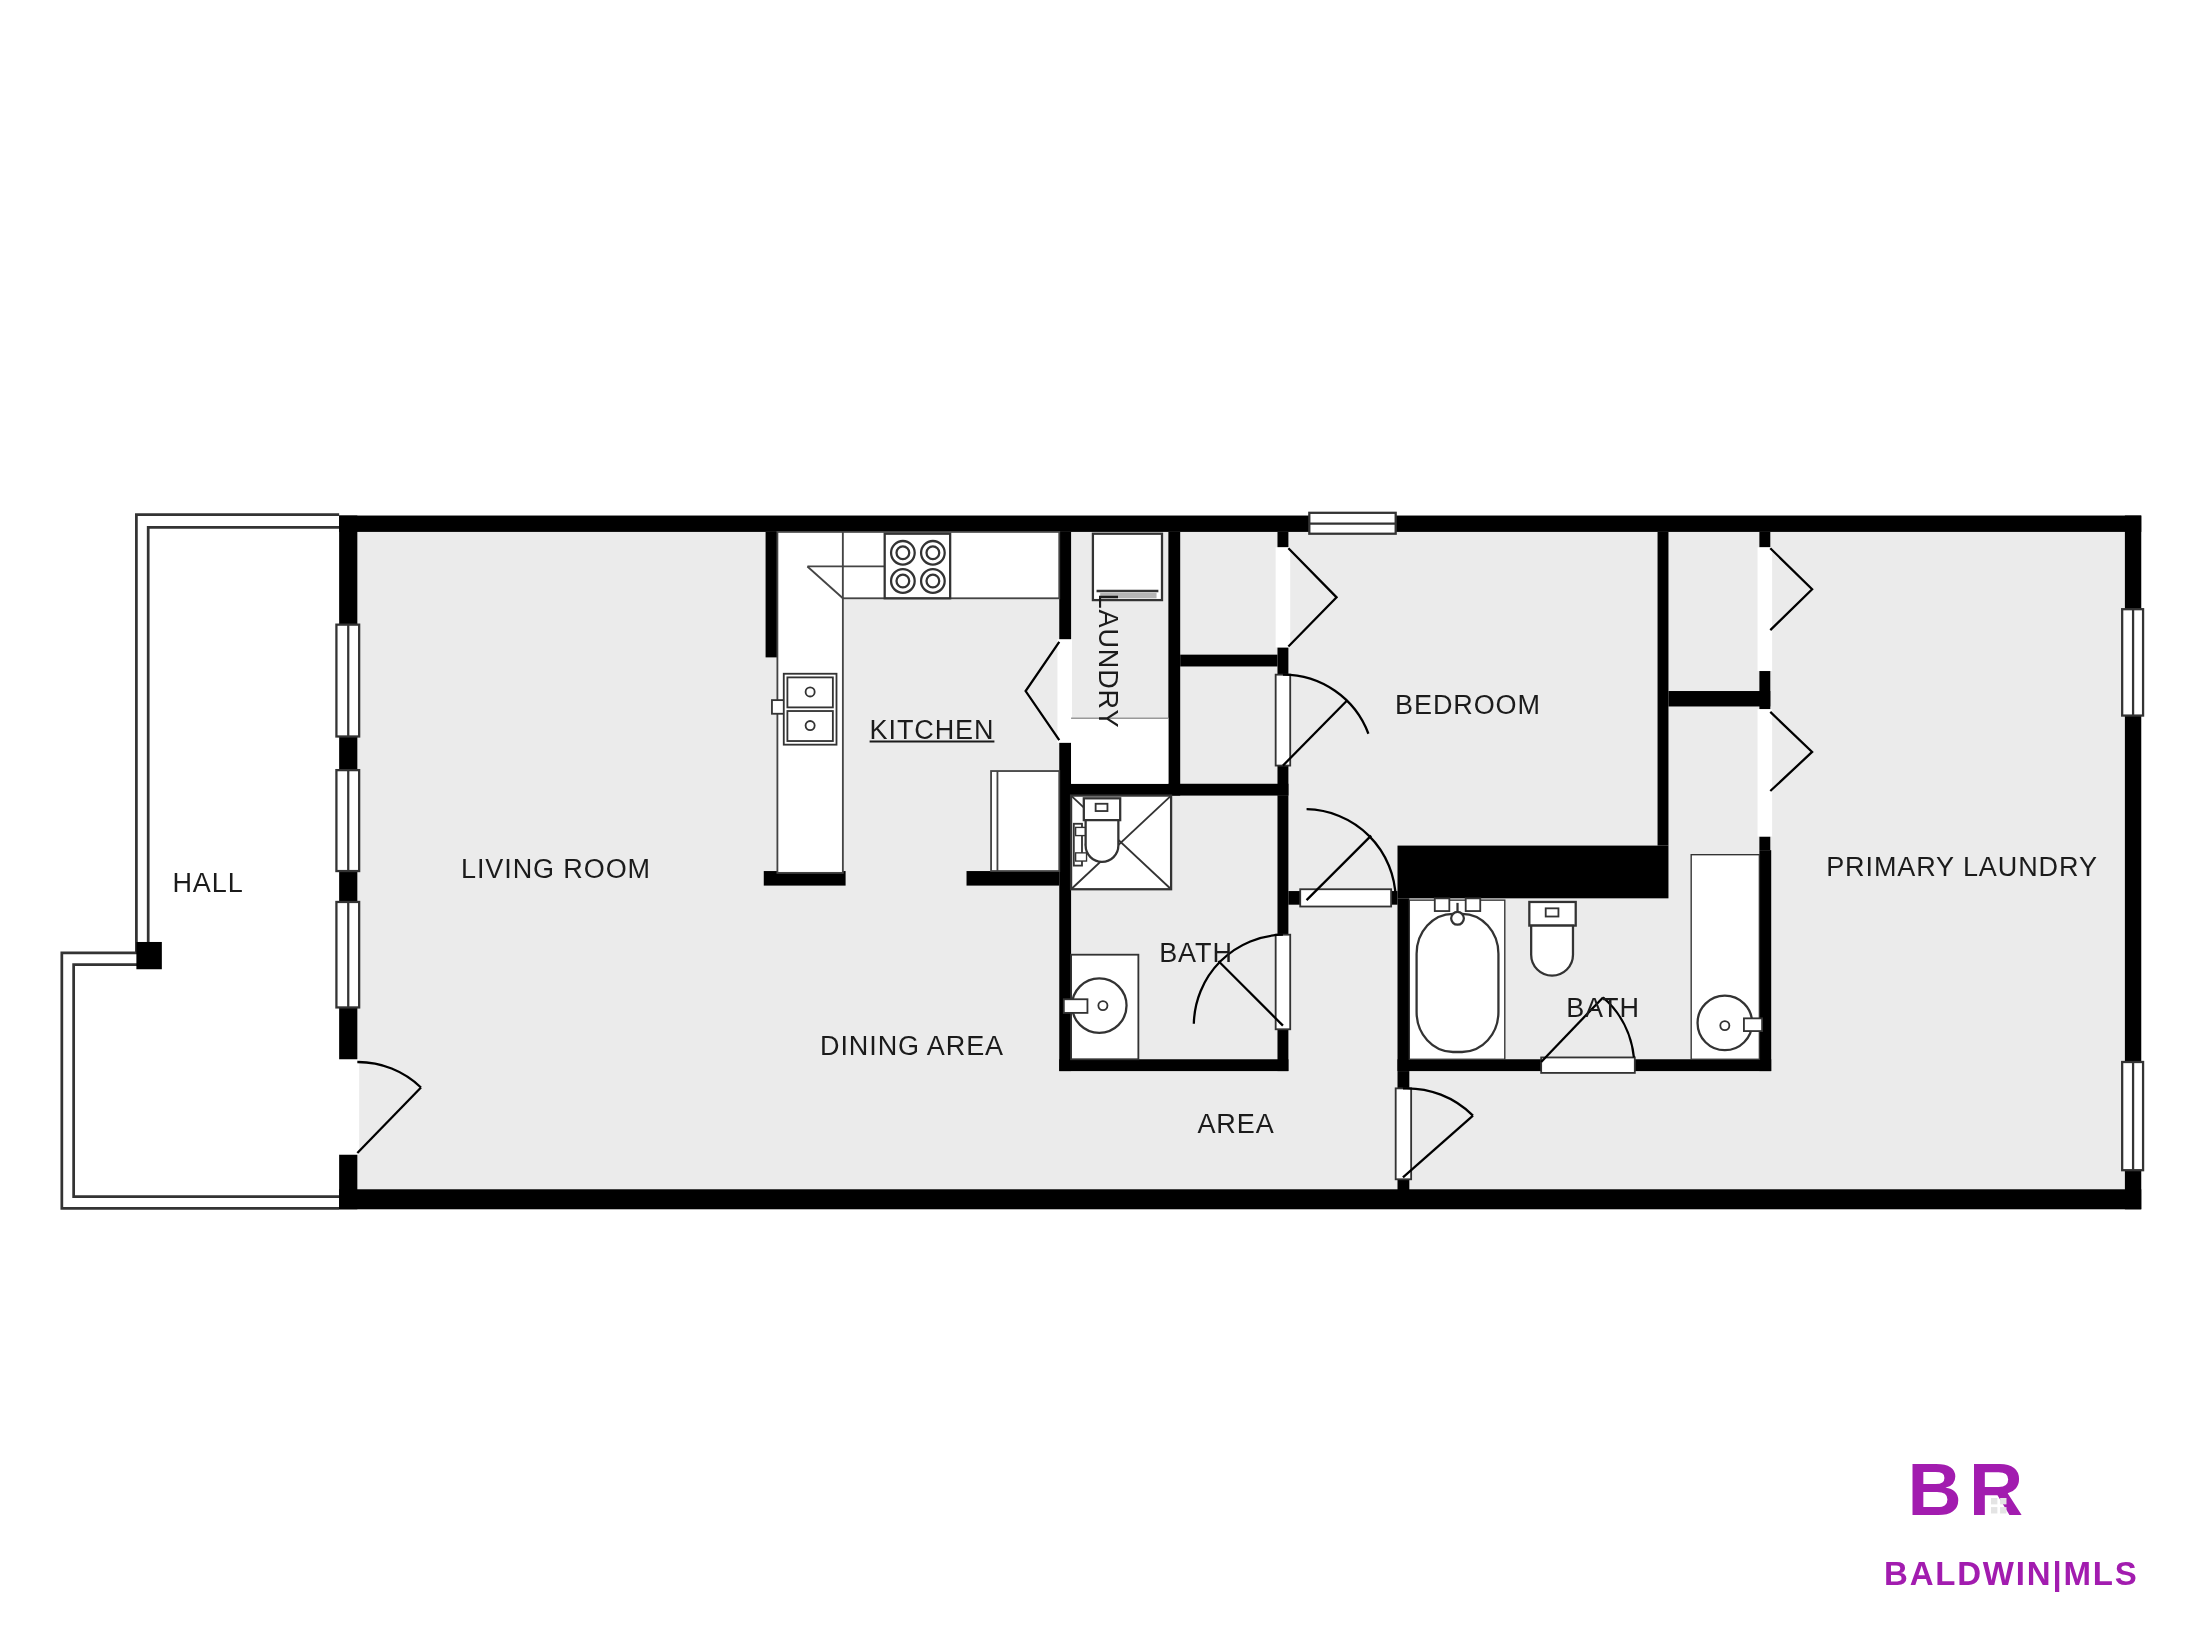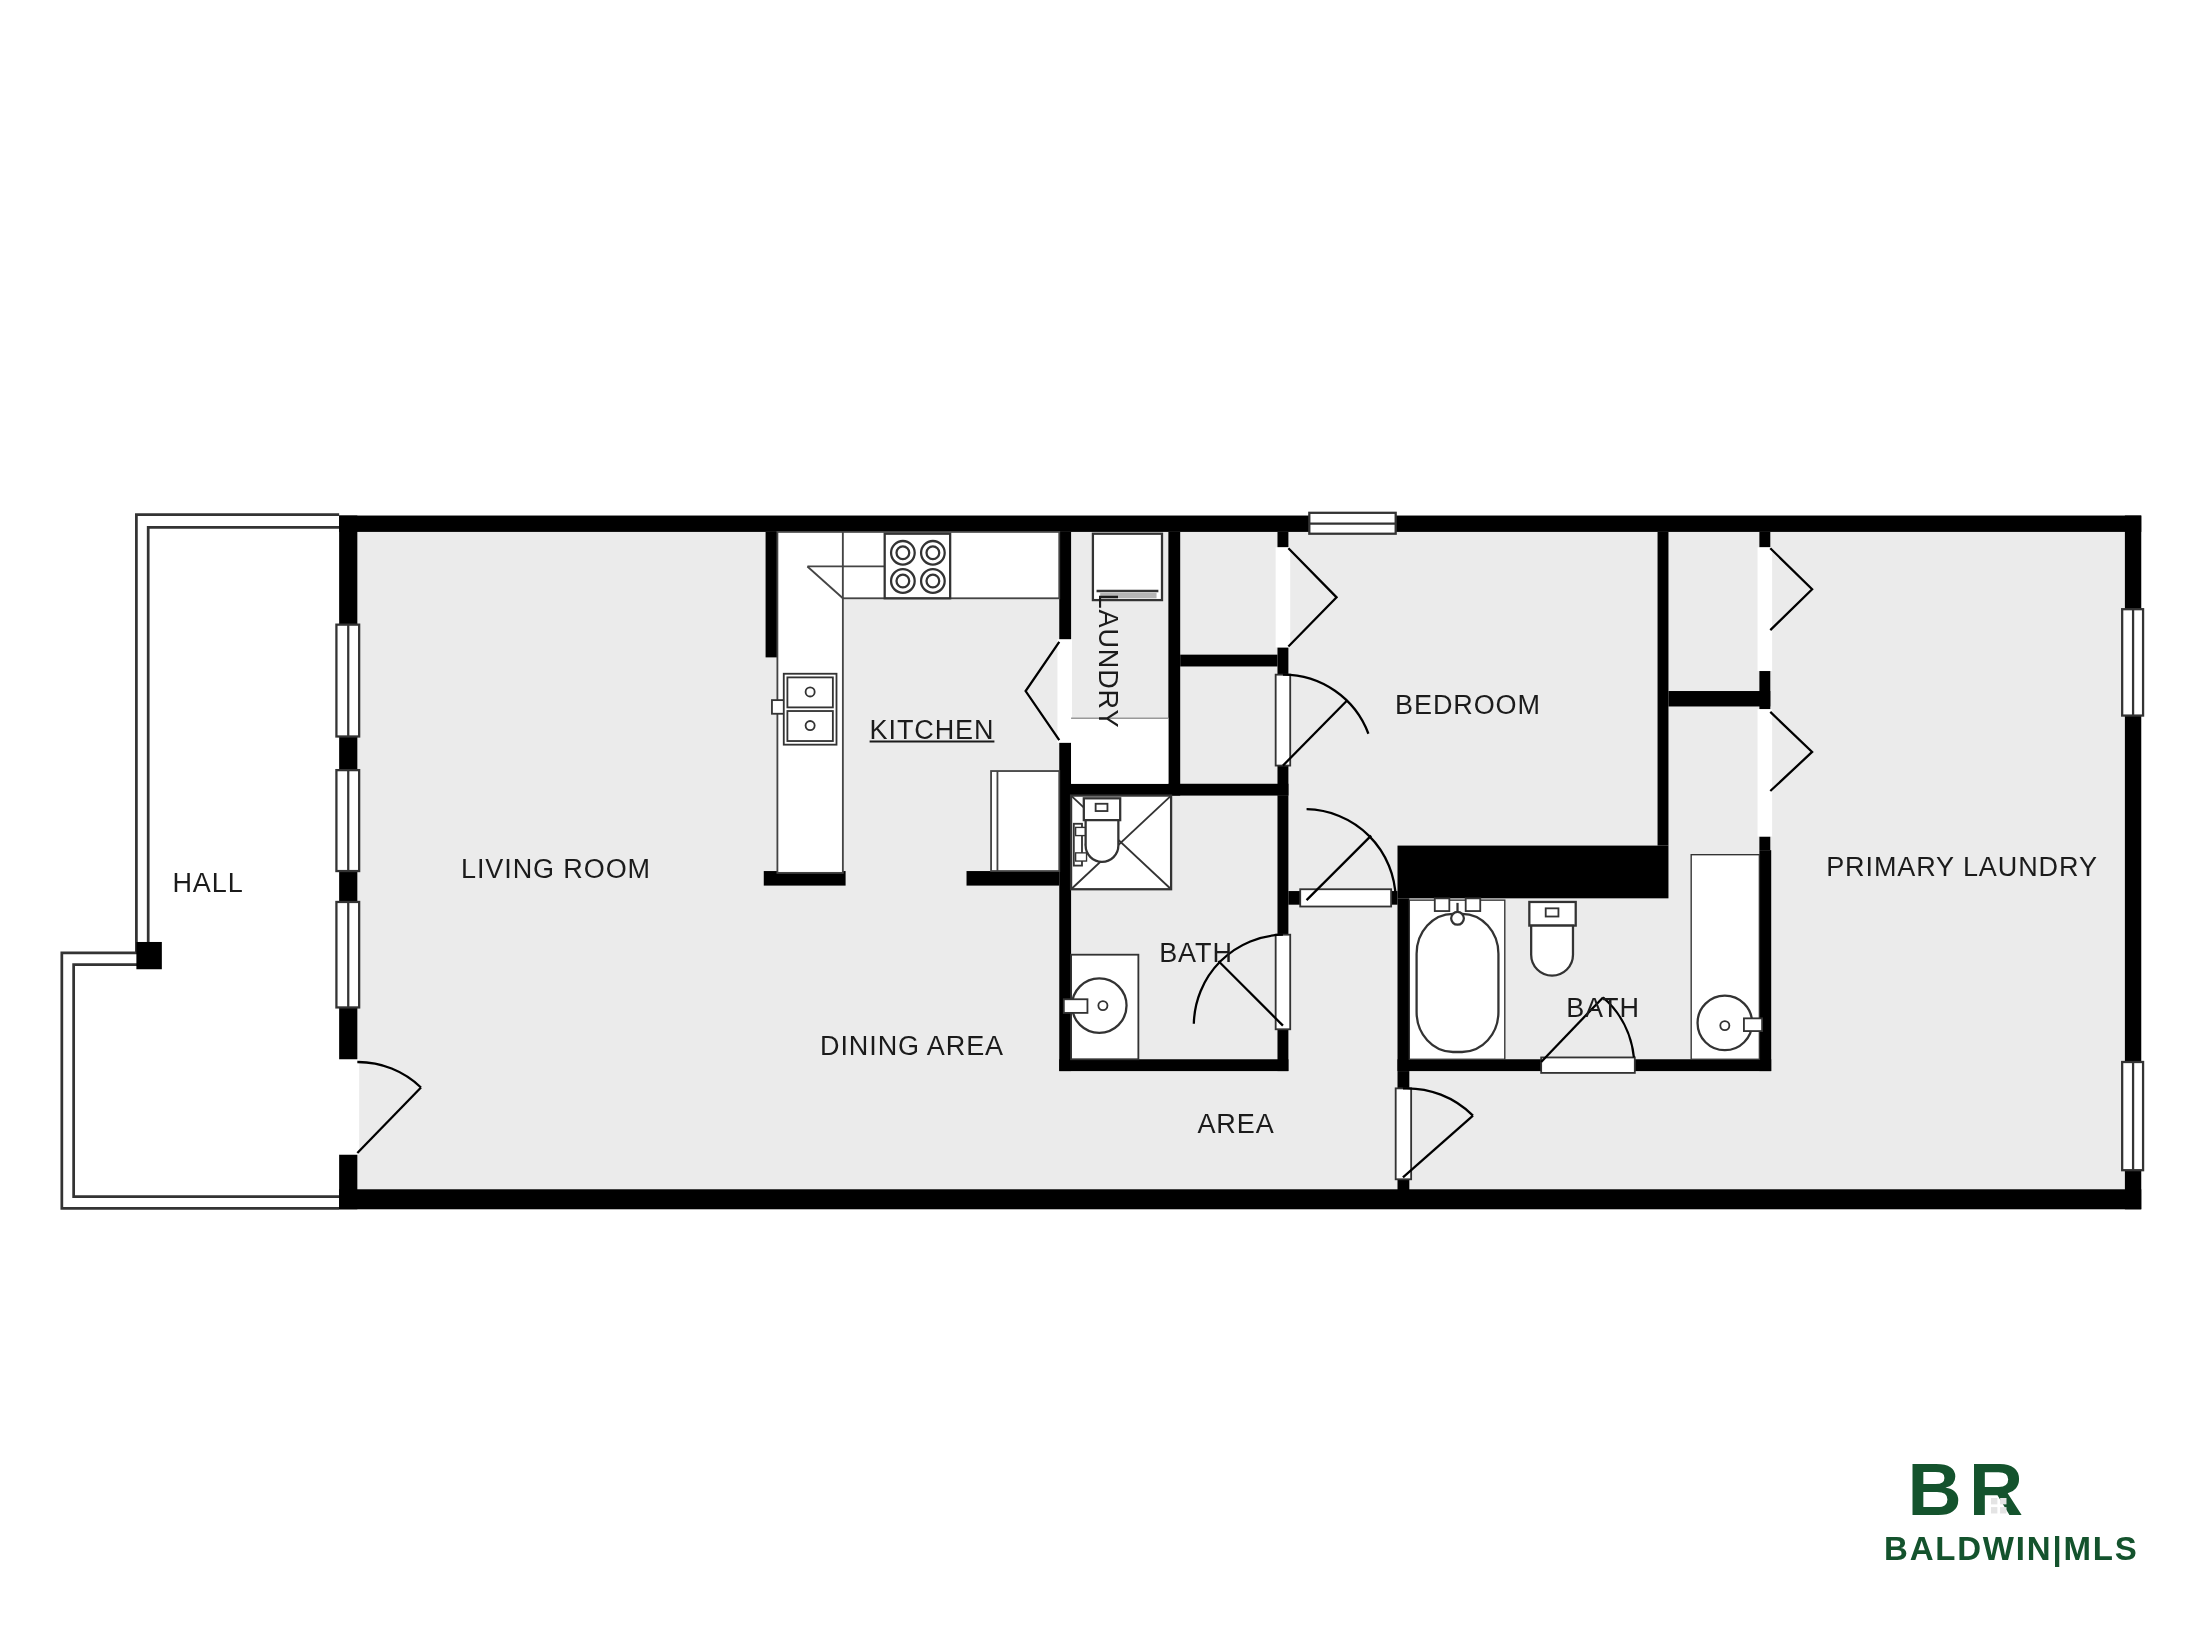--- a/index.html
+++ b/index.html
@@ -28,30 +28,30 @@
   .lbl-laundry{left:1107px;top:661px;}
   .lbl-bedroom{left:1468px;top:705px;}
   .lbl-primary{left:1962px;top:867px;}
   .lbl-bath1{left:1196px;top:953px;}
   .lbl-bath2{left:1603px;top:1008px;}
   .lbl-dining{left:912px;top:1046px;}
   .lbl-hall{left:1236px;top:1124px;}
 
   #watermark{
     position:absolute;left:1884px;top:1453px;width:300px;height:136px;
-    color:#14532d;user-select:none;
+    color:#a21caf;user-select:none;
   }
   #wm-logo{
     position:relative;
     font-size:75px;font-weight:700;letter-spacing:7.3px;line-height:73px;
     padding-left:23.6px;
   }
   #wm-grid{position:absolute;left:107px;top:45px;}
   #wm-text{
-    font-size:33px;font-weight:700;letter-spacing:1.8px;margin-top:4px;
+    font-size:33px;font-weight:700;letter-spacing:1.8px;margin-top:29px;
     white-space:nowrap;
   }
 </style>
 </head>
 <body>
 
 <div id="stage">
 
   <svg id="plan-svg" viewBox="0 0 2424 1818" fill="none" stroke="none">
 

